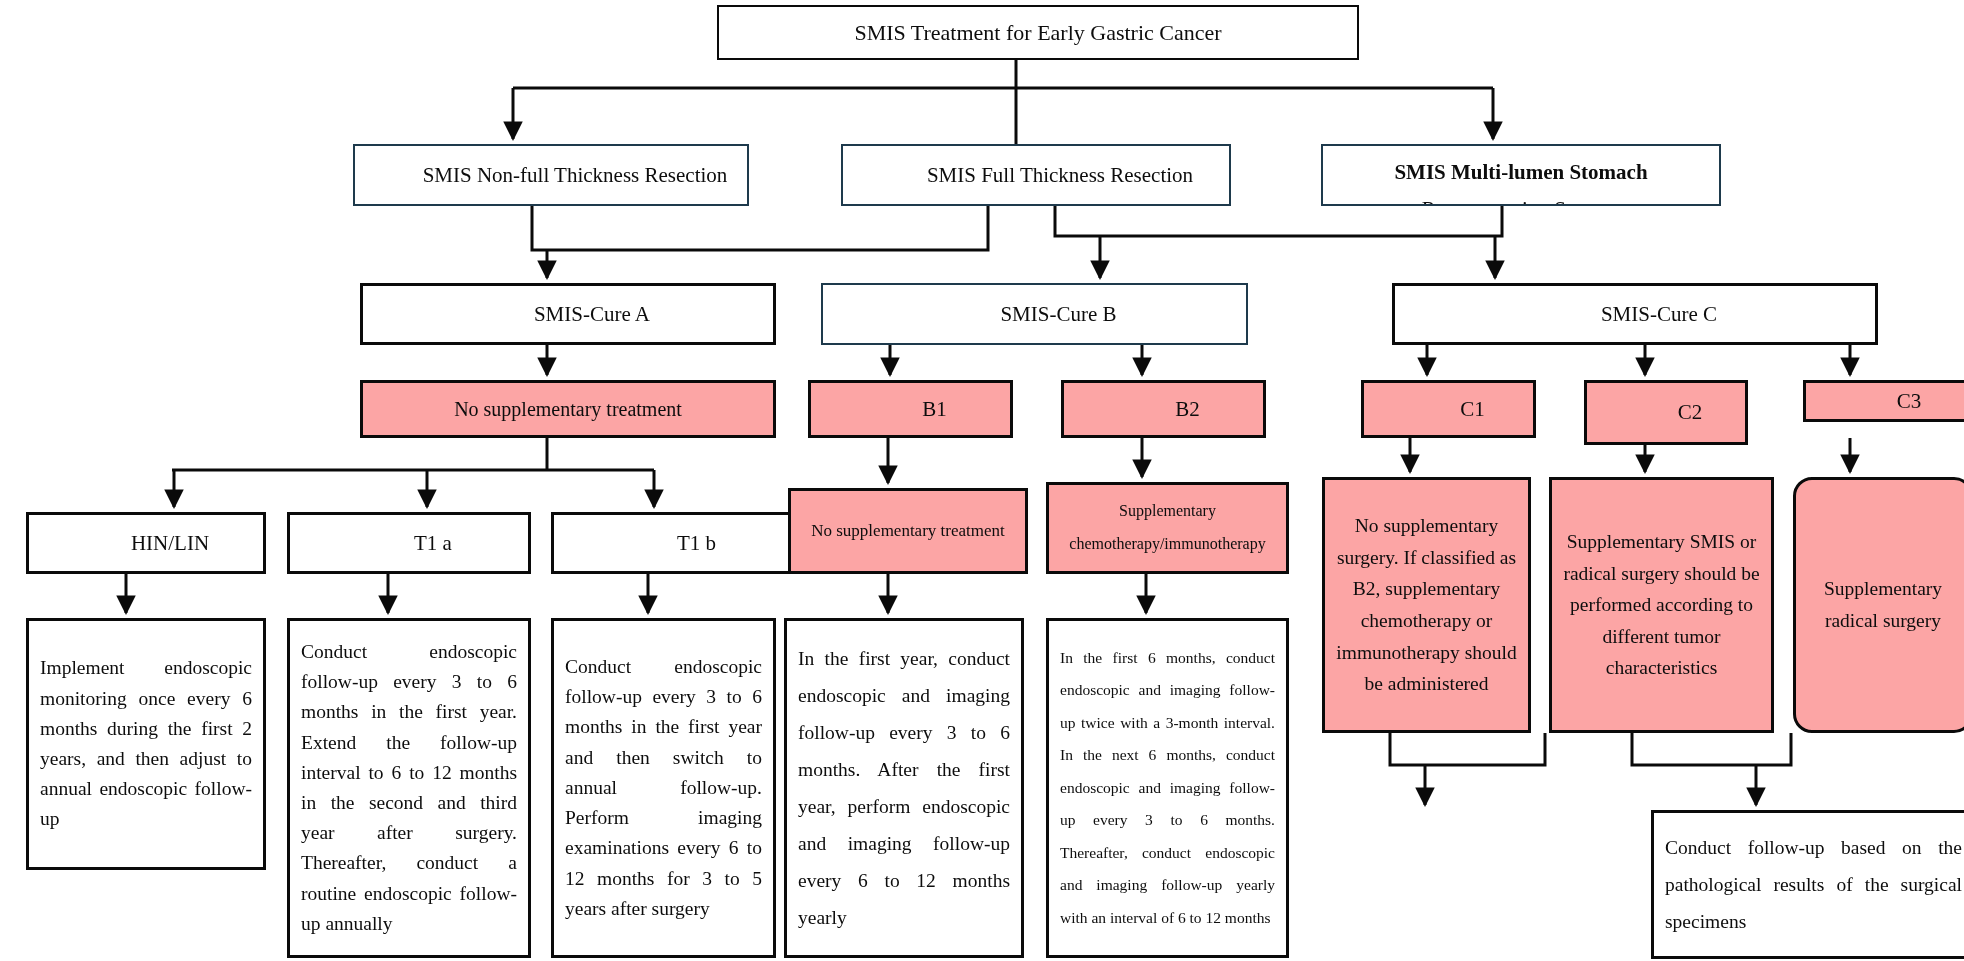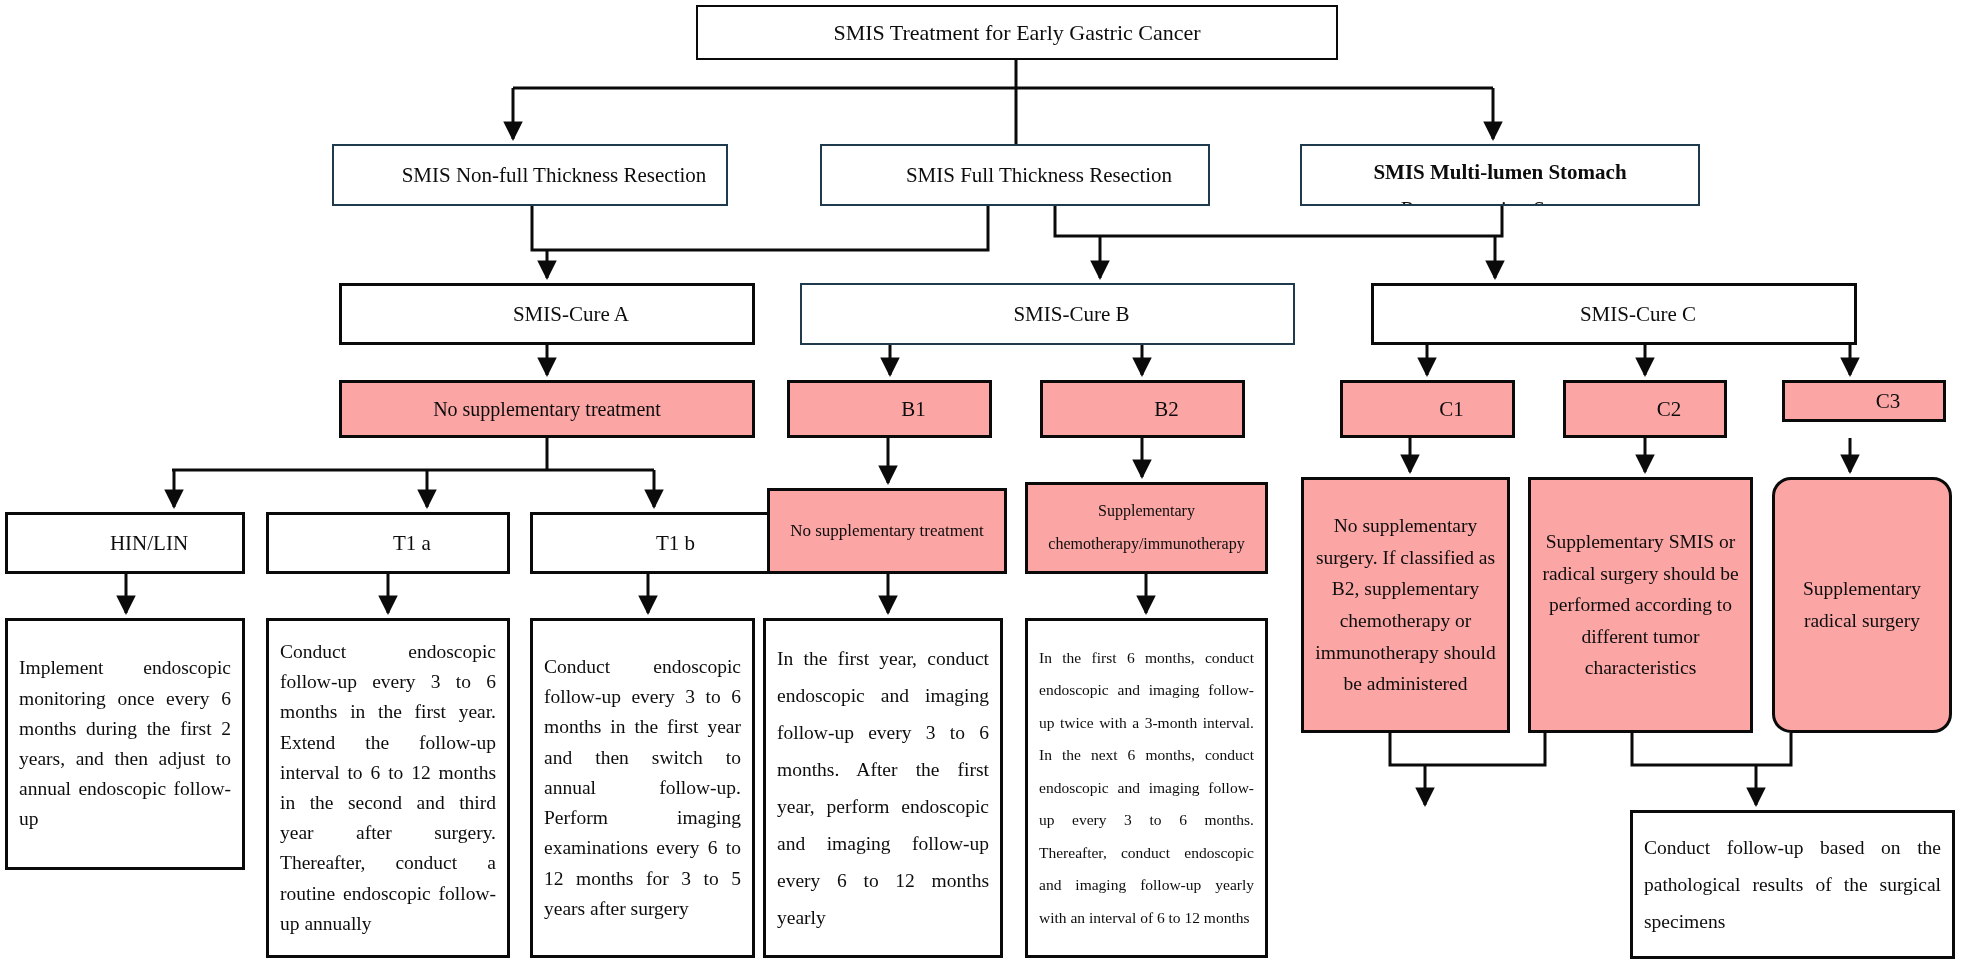--- a/index.html
+++ b/index.html
@@ -9,21 +9,21 @@
     background:#ffffff;
     font-family:"Liberation Serif","DejaVu Serif",serif;
     color:#0d0d0d;
     overflow:hidden;
   }
   #connectors{position:absolute;left:0;top:0;width:1964px;height:961px;z-index:0;}
   .box{
     position:absolute;box-sizing:border-box;z-index:1;
     background:#ffffff;border:3px solid #0a0a0a;
     display:flex;align-items:center;justify-content:center;
-    text-align:center;line-height:1.25;
+    text-align:center;line-height:1.25;margin-left:21px;
   }
   .navy{border:2.5px solid #1e3a4c;}
   .gray{background:#fca5a5;}
   .lab21{font-size:21px;padding-left:48px;}
   .lab22{font-size:22px;}
   .lab20{font-size:20px;}
   .lab17{font-size:17px;}
   .lab16{font-size:16px;line-height:2.05;}
   .desc span{display:block;width:100%;text-align:justify;}
   .desc{padding:0 11px;}
@@ -108,40 +108,40 @@
     <span>SMIS Full Thickness Resection</span>
   </div>
   <div class="box navy lab21 clipbox" style="left:1300px;top:144px;width:400px;height:62px;">
     <span class="l1">SMIS Multi-lumen Stomach</span>
     <span class="l2">Reconstruction Surgery</span>
   </div>
 
   <div class="box lab21" style="left:339px;top:283px;width:416px;height:62px;">
     <span>SMIS-Cure A</span>
   </div>
-  <div class="box navy lab21" style="left:800px;top:283px;width:495px;height:62px;">
+  <div class="box navy lab21" style="left:800px;top:283px;width:427px;height:62px;">
     <span>SMIS-Cure B</span>
   </div>
   <div class="box lab21" style="left:1371px;top:283px;width:486px;height:62px;">
     <span>SMIS-Cure C</span>
   </div>
 
   <div class="box gray lab20" style="left:339px;top:380px;width:416px;height:58px;">
     <span>No supplementary treatment</span>
   </div>
   <div class="box gray lab21" style="left:787px;top:380px;width:205px;height:58px;">
     <span>B1</span>
   </div>
   <div class="box gray lab21" style="left:1040px;top:380px;width:205px;height:58px;">
     <span>B2</span>
   </div>
   <div class="box gray lab21" style="left:1340px;top:380px;width:175px;height:58px;">
     <span>C1</span>
   </div>
-  <div class="box gray lab21" style="left:1563px;top:380px;width:164px;height:58px;">
+  <div class="box gray lab21" style="left:1563px;top:380px;width:164px;height:65px;">
     <span>C2</span>
   </div>
   <div class="box gray lab21" style="left:1782px;top:380px;width:164px;height:42px;">
     <span>C3</span>
   </div>
 
   <div class="box lab21" style="left:5px;top:512px;width:240px;height:62px;">
     <span>HIN/LIN</span>
   </div>
   <div class="box lab21" style="left:266px;top:512px;width:244px;height:62px;justify-content:center;">

